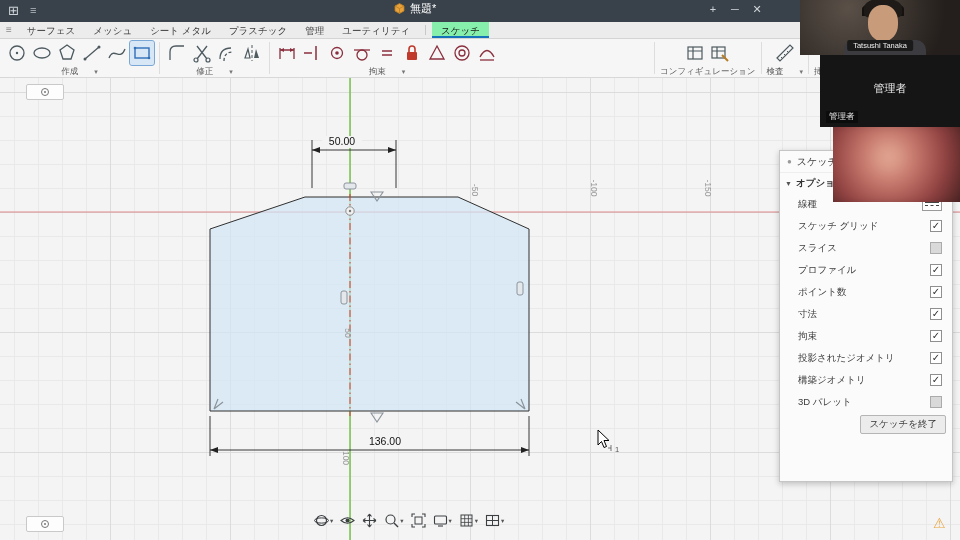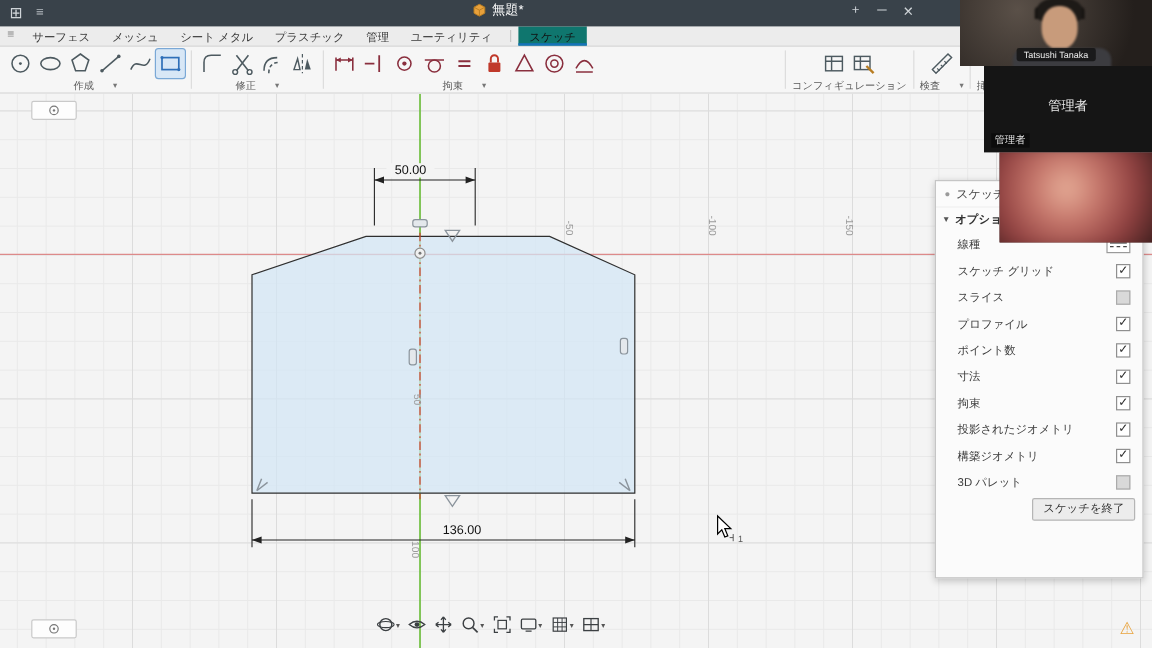--- a/index.html
+++ b/index.html
@@ -11,21 +11,21 @@
   #titlebar .apps{position:absolute;left:8px;top:3px;font-size:13px;color:#cfd4d8;cursor:default;}
   #titlebar .panel-toggle{position:absolute;left:30px;top:4px;font-size:11px;color:#b9bfc4;}
   #doc-tab{position:absolute;left:386px;top:0;height:16px;display:flex;align-items:center;gap:5px;padding:0 8px;font-size:11px;color:#fff;}
   #titlebar .winctl{position:absolute;top:3px;font-size:11px;color:#cfd4d8;width:18px;text-align:center;}
 
   
   #tabbar{position:absolute;top:22px;left:0;width:960px;height:17px;background:#ececec;border-bottom:1px solid #d4d4d4;z-index:5;display:flex;align-items:stretch;font-size:9.5px;color:#3a3a3a;}
   #tabbar .tb-icon{padding:2px 6px 0;color:#8a8a8a;font-size:10px;}
   #tabbar .tab{padding:3px 9px 0;white-space:nowrap;}
   #tabbar .tabsep{width:1px;background:#c8c8c8;margin:3px 6px;}
-  #tabbar .tab.active{background:#0f766e;border-bottom:2px solid #1673b9;color:#111;padding-top:3px;}
+  #tabbar .tab.active{background:#86efac;border-bottom:2px solid #1673b9;color:#111;padding-top:3px;}
 
   
   #toolbar{position:absolute;top:39px;left:0;width:960px;height:39px;background:#f6f6f6;border-bottom:1px solid #d8d8d8;z-index:5;display:flex;align-items:stretch;}
   .tgroup{display:flex;flex-direction:column;align-items:center;padding:1px 5px 0;}
   .ticons{display:flex;align-items:center;gap:1px;height:26px;}
   .tlabel{font-size:8.5px;color:#5a5a5a;line-height:11px;display:flex;gap:16px;align-items:flex-start;white-space:nowrap;}
   .tlabel .caret{font-size:7px;color:#777;}
   .tsep{width:1px;background:#ddd;margin:3px 0;}
   .tbtn{display:inline-flex;width:24px;height:24px;align-items:center;justify-content:center;border-radius:2px;}
   .tbtn.active{background:#d8e7f6;outline:1px solid #7aa8d6;}

